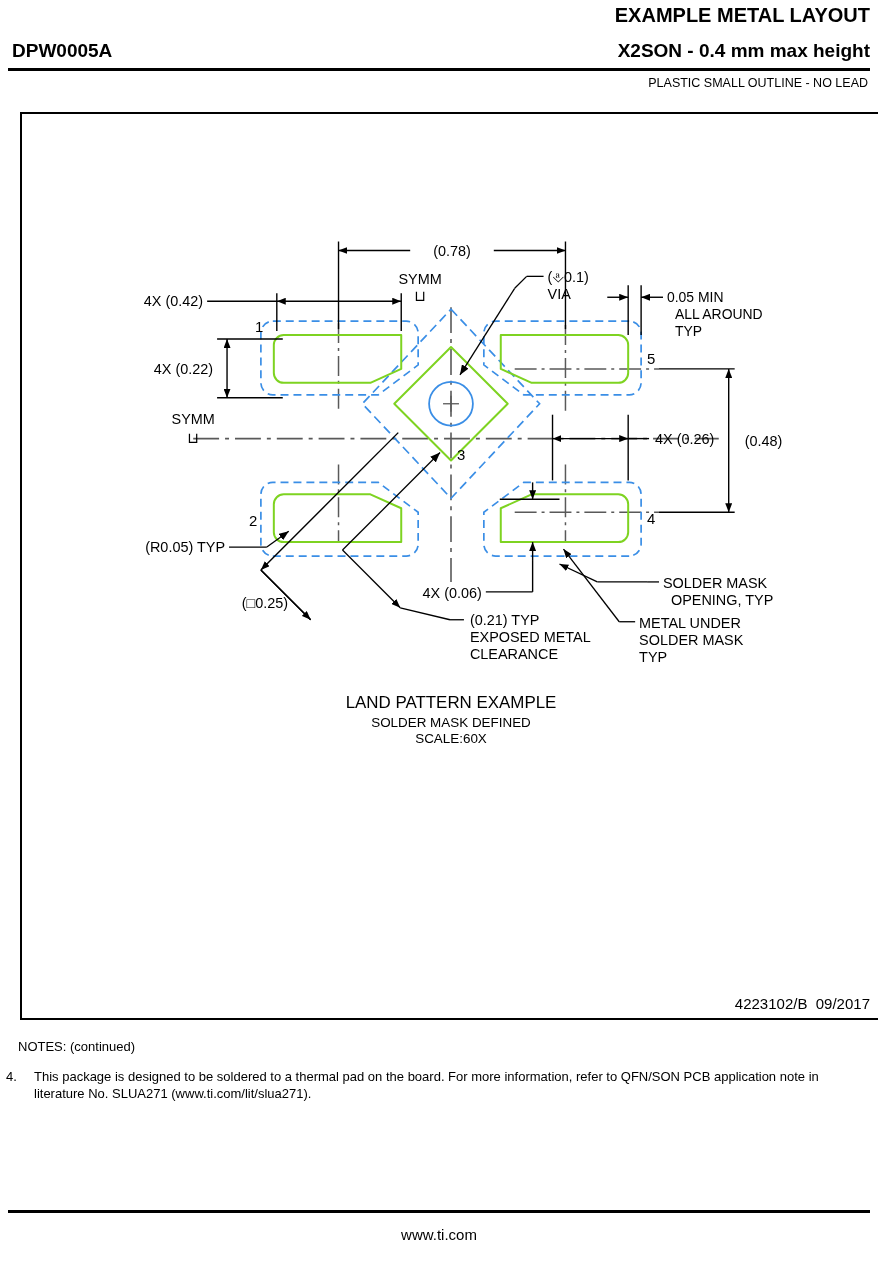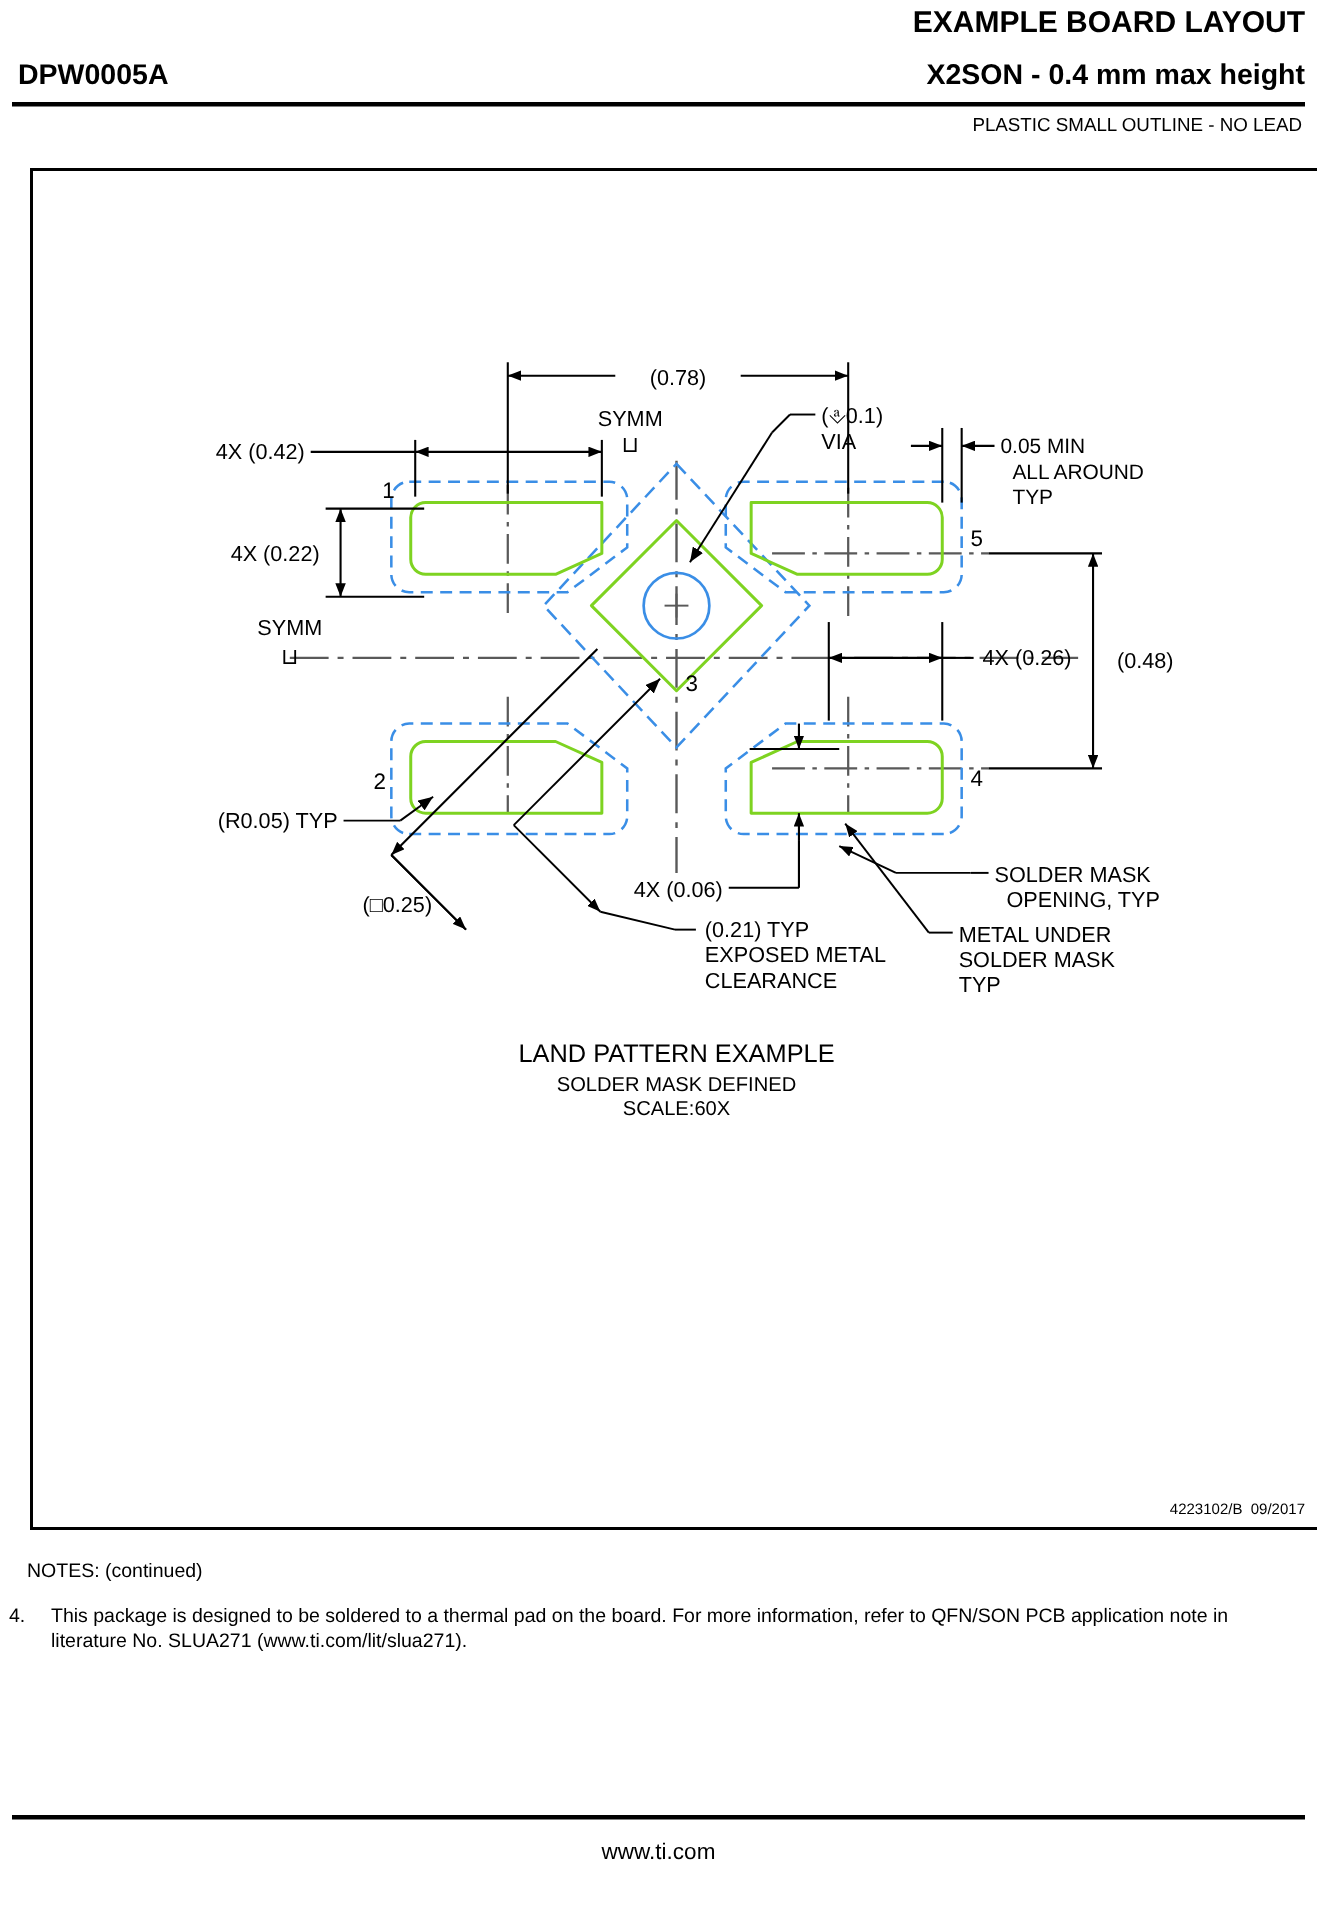--- a/index.html
+++ b/index.html
@@ -62,21 +62,21 @@
     top: 112px;
     width: 862px;
     height: 908px;
     border: 2px solid #000;
     box-sizing: border-box;
   }
   .frame-footer {
     position: absolute;
     right: 10px;
     bottom: 6px;
-    font-size: 10px;
+    font-size: 15px;
     white-space: pre;
   }
 
   
   .dwg {
     position: absolute;
     left: 0;
     top: 0;
     width: 100%;
     height: 100%;
@@ -126,21 +126,21 @@
     line-height: 0.95;
   }
   .logo-l1 { font-size: 19px; letter-spacing: .5px; }
   .logo-l2 { font-size: 19px; letter-spacing: .5px; }
   .logo-l1 .sm, .logo-l2 .sm { font-size: 14px; }
   .logo-url { font-size: 15px; margin-top: 2px; text-align: right; }
 </style>
 </head>
 <body>
 
-<div class="hdr-title">EXAMPLE BOARD LAYOUT</div>
+<div class="hdr-title">EXAMPLE METAL LAYOUT</div>
 <div class="hdr-left">DPW0005A</div>
 <div class="hdr-right">X2SON - 0.4 mm max height</div>
 <div class="hdr-rule"></div>
 <div class="hdr-sub">PLASTIC SMALL OUTLINE - NO LEAD</div>
 
 <div class="frame">
 
   <svg class="dwg" viewBox="0 0 862 908">
     <defs>
       <marker id="arrH" markerWidth="9" markerHeight="7" refX="9" refY="3.5" orient="auto" markerUnits="userSpaceOnUse">

